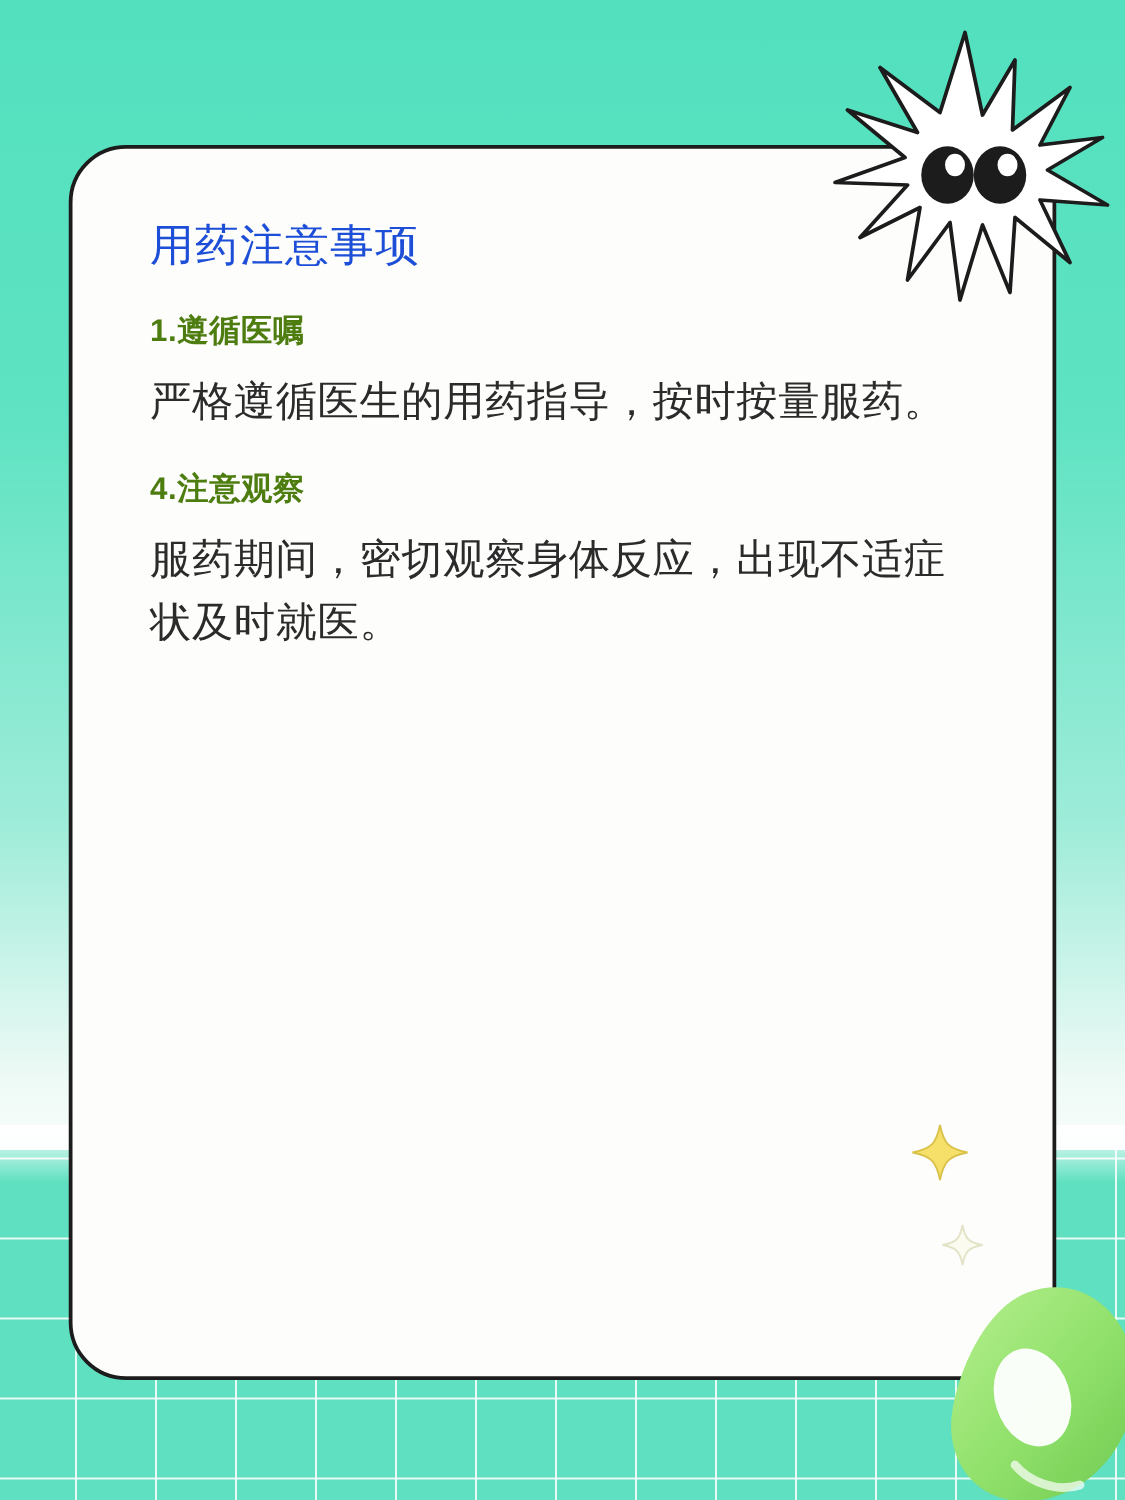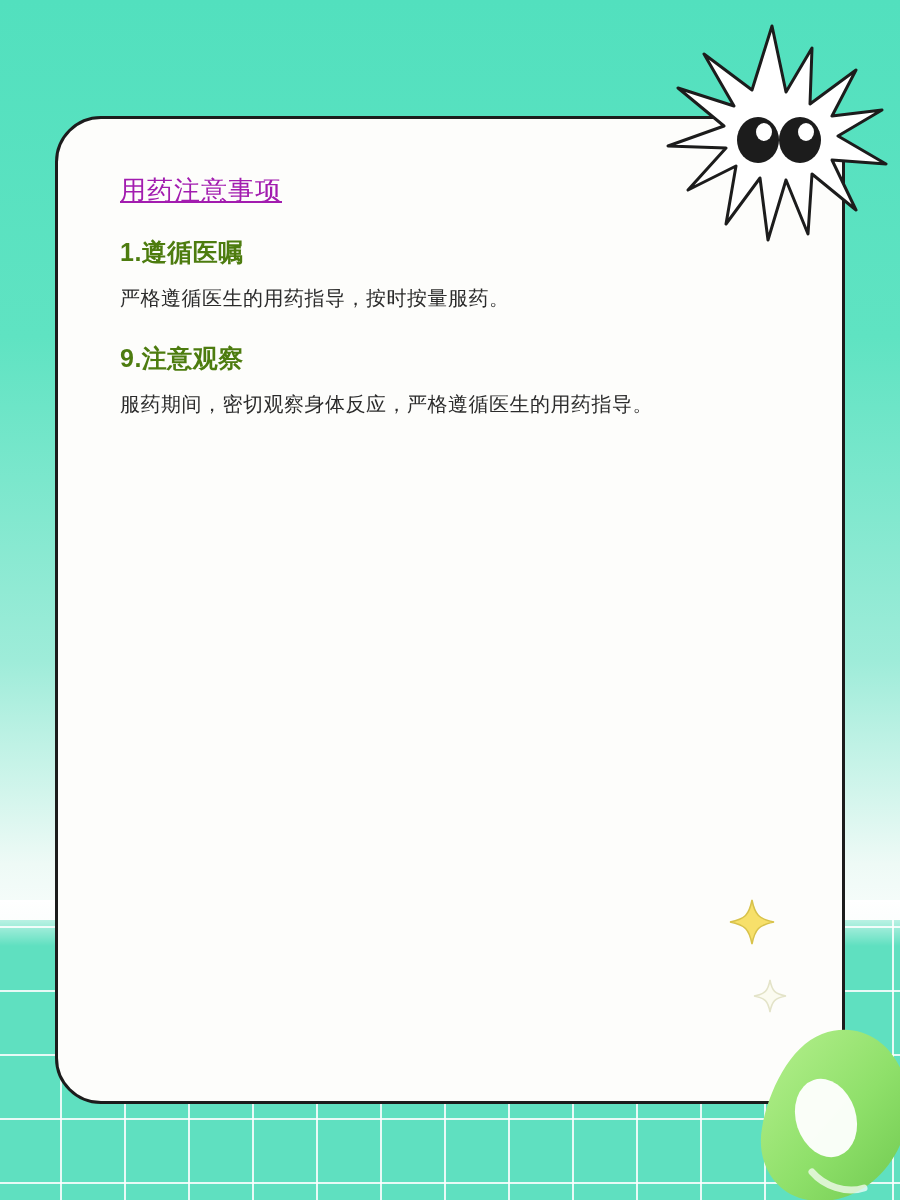--- a/index.html
+++ b/index.html
@@ -67,40 +67,39 @@
   }
 
   .card-inner {
     position: absolute;
     left: 62px;
     top: 54px;
     right: 40px;
   }
 
   .doc-title {
-    font-size: 26px;
-    color: #a21caf;
+    font-size: 35px;
+    color: #1d4ed8;
     letter-spacing: 1px;
     margin: 0 0 28px 0;
     font-weight: 400;
-    text-decoration: underline;
   }
 
   .section {
     margin-bottom: 10px;
   }
   .section-heading {
     font-size: 25px;
     color: #4d7c0f;
     font-weight: bold;
     margin: 0 0 14px 0;
     letter-spacing: 0.5px;
   }
   .section-body {
-    font-size: 20px;
+    font-size: 33px;
     color: #2b2b2b;
     line-height: 1.55;
     margin: 0 0 28px 0;
     max-width: 660px;
     letter-spacing: 0.5px;
   }
 
   
   #burst {
     position: absolute;
@@ -141,22 +140,22 @@
     <div class="card-inner">
 
       <h1 class="doc-title">用药注意事项</h1>
 
       <div class="section">
         <h2 class="section-heading">1.遵循医嘱</h2>
         <p class="section-body">严格遵循医生的用药指导，按时按量服药。</p>
       </div>
 
       <div class="section">
-        <h2 class="section-heading">9.注意观察</h2>
-        <p class="section-body">服药期间，密切观察身体反应，严格遵循医生的用药指导。</p>
+        <h2 class="section-heading">4.注意观察</h2>
+        <p class="section-body">服药期间，密切观察身体反应，出现不适症状及时就医。</p>
       </div>
 
     </div>
   </div>
 
   <svg id="burst" viewBox="0 0 230 240">
     <g fill="#ffffff" stroke="#1c1c1c" stroke-width="3" stroke-linejoin="round">
       <path d="M112 8 L126 74 L152 30 L150 86 L196 52 L172 98 L222 92 L178 118
                L226 146 L172 142 L196 192 L152 156 L148 216 L126 162 L108 222
                L100 160 L66 206 L76 148 L28 172 L66 130 L8 128 L64 108

